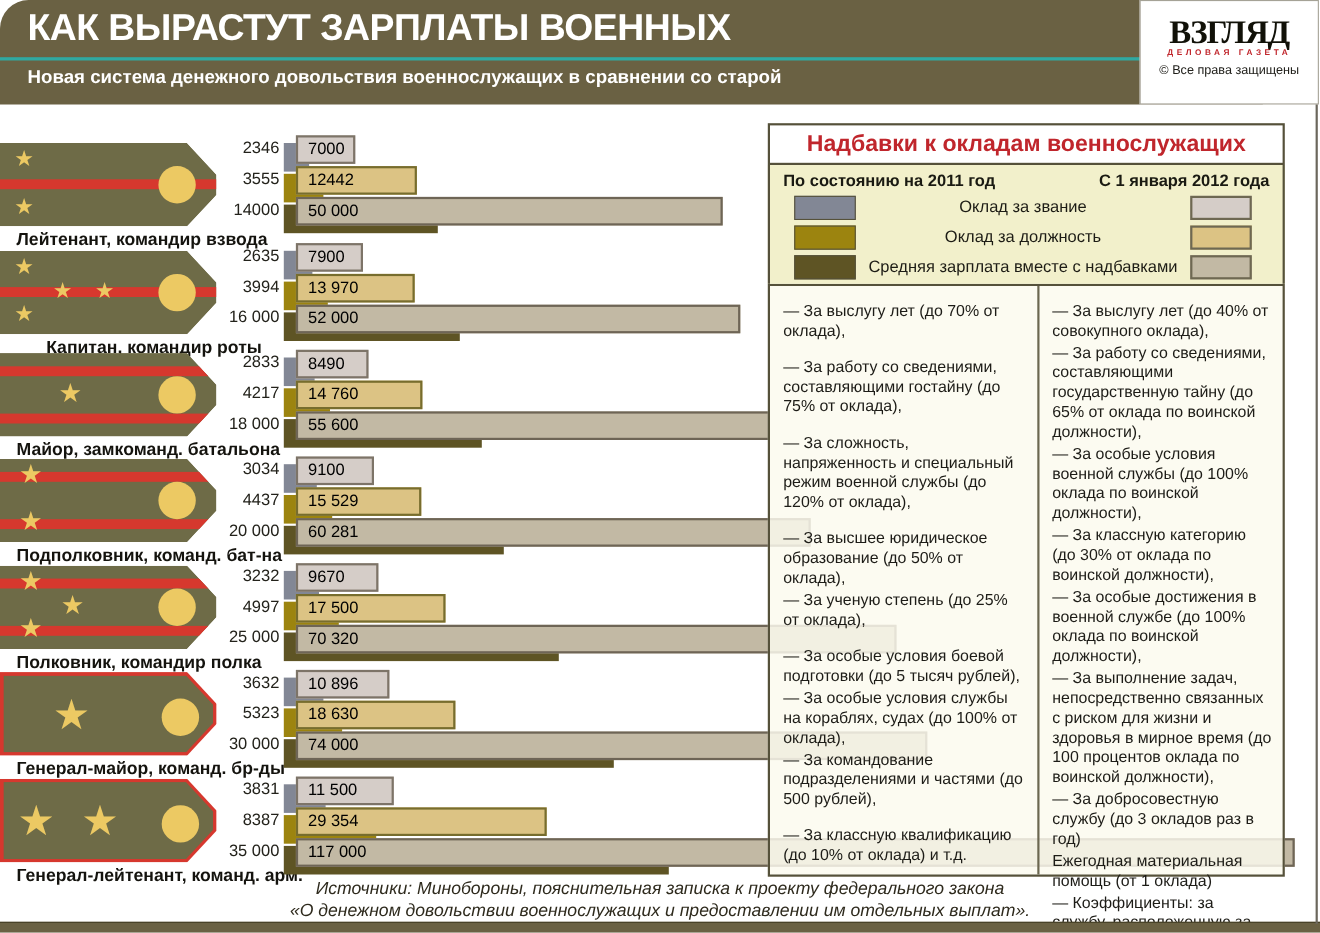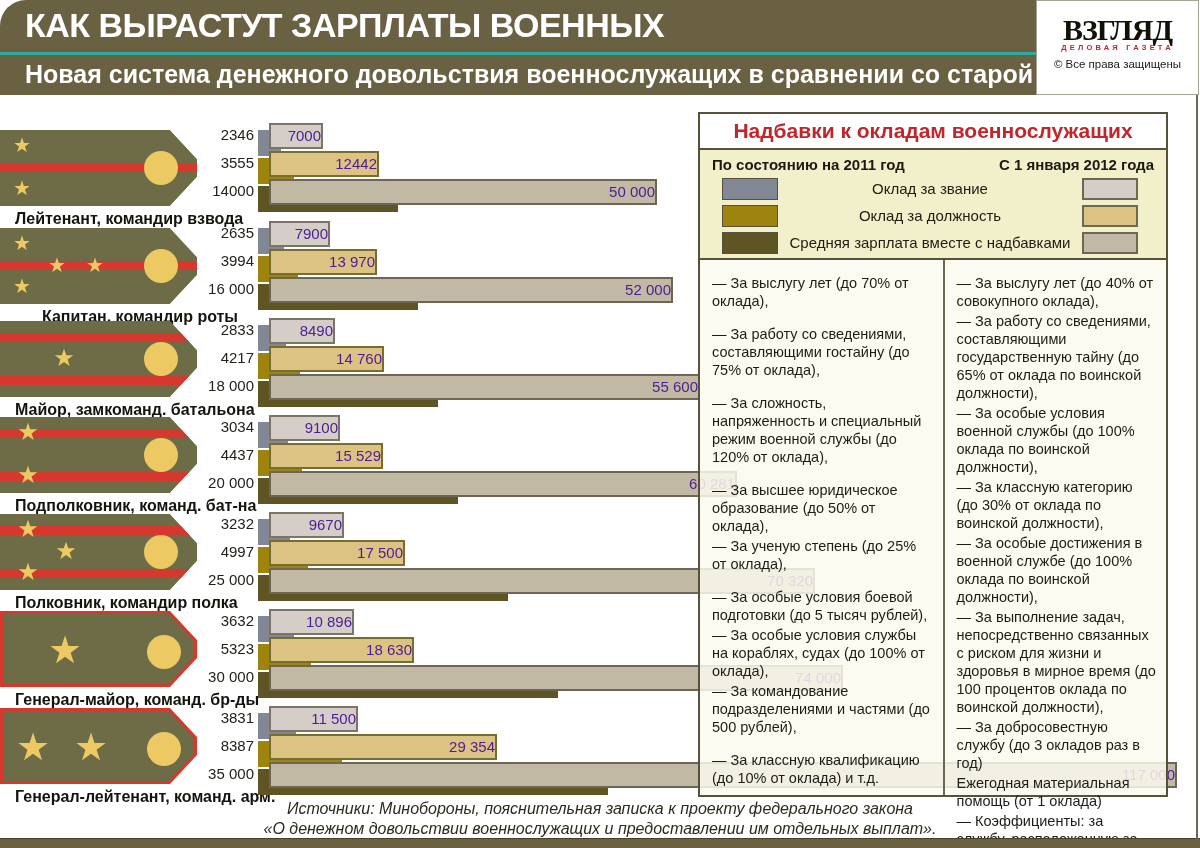--- a/index.html
+++ b/index.html
@@ -4,42 +4,42 @@
 <style>
   html,body{margin:0;padding:0;background:#ffffff;}
   #canvas{
     position:relative;width:1200px;height:848px;overflow:hidden;background:#ffffff;
     font-family:"Liberation Sans",sans-serif;
   }
   
   .header{position:absolute;left:0;top:0;width:1148px;height:95px;background:#6a6143;border-top-left-radius:26px;}
   .header-title{position:absolute;left:25px;top:6px;font-size:34px;font-weight:bold;color:#ffffff;letter-spacing:-0.5px;white-space:nowrap;}
   .header-rule{position:absolute;left:0;top:52px;width:1037px;height:3px;background:#2fa9a2;}
-  .header-sub{position:absolute;left:25px;top:60px;font-size:25px;font-weight:bold;color:#ffffff;white-space:nowrap;}
+  .header-sub{position:absolute;left:25px;top:60px;font-size:17px;font-weight:bold;color:#ffffff;white-space:nowrap;}
   .logo-box{position:absolute;left:1036px;top:0;width:163px;height:95px;background:#ffffff;border:1px solid #a5a296;box-sizing:border-box;text-align:center;}
   .logo-name{margin-top:16px;font-family:"Liberation Serif",serif;font-weight:bold;font-size:30px;line-height:26px;color:#111108;letter-spacing:-1px;}
   .logo-tag{font-size:7.5px;font-weight:bold;color:#c0262c;letter-spacing:3.2px;margin-top:0px;}
   .logo-copy{font-size:11.5px;color:#22211c;margin-top:6px;}
   
   .ep-outer{position:absolute;left:0;width:197px;height:76px;
     clip-path:polygon(0 0,170px 0,197px 29px,197px 47px,170px 76px,0 76px);}
   .ep-inner{position:absolute;left:0;top:0;width:197px;height:76px;background:#6e6b47;
     clip-path:polygon(0 0,170px 0,197px 29px,197px 47px,170px 76px,0 76px);}
   .ep-outer.general{background:#d6382e;}
   .ep-outer.general .ep-inner{left:3px;top:3px;width:191px;height:70px;
     clip-path:polygon(0 0,166px 0,191px 27px,191px 43px,166px 70px,0 70px);}
   .ep-stripe{position:absolute;left:0;width:100%;height:9px;background:#d6382e;}
   .ep-star{position:absolute;color:#ecc963;transform:translate(-50%,-54%);line-height:1;}
   .ep-button{position:absolute;width:34px;height:34px;border-radius:50%;background:#ecc963;left:144px;top:21px;}
   .rank-label{position:absolute;left:15px;width:250px;font-size:16px;font-weight:bold;color:#14130e;white-space:nowrap;}
   
   .old-label{position:absolute;left:148px;width:106px;text-align:right;font-size:15px;color:#23221b;}
   .bar-old{position:absolute;height:26px;}
   .bar-new{position:absolute;height:26px;box-sizing:border-box;border:2px solid #6e6556;}
-  .bar-new span{display:block;padding-left:9px;font-size:15px;line-height:22px;color:#4c1d95;white-space:nowrap;text-align:right;}
+  .bar-new span{display:block;padding-left:9px;font-size:15px;line-height:22px;color:#000000;white-space:nowrap;}
   
   .panel{position:absolute;left:698px;top:112px;width:470px;z-index:50;}
   .panel-title{box-sizing:border-box;width:470px;height:38px;background:#ffffff;border:2px solid #55513a;
     text-align:center;font-size:21px;font-weight:bold;color:#c0262c;line-height:34px;}
   .panel-legend{box-sizing:border-box;position:relative;width:470px;height:108px;background:#f2f0cb;
     border-left:2px solid #55513a;border-right:2px solid #55513a;}
   .legend-h{position:absolute;top:6px;font-size:15px;font-weight:bold;color:#1a1a12;white-space:nowrap;}
   .legend-h.h2011{left:12px;} .legend-h.h2012{right:12px;}
   .legend-row-label{position:absolute;left:85px;width:290px;text-align:center;font-size:15px;color:#1d1c15;}
   .swatch{position:absolute;width:56px;height:22px;box-sizing:border-box;}

